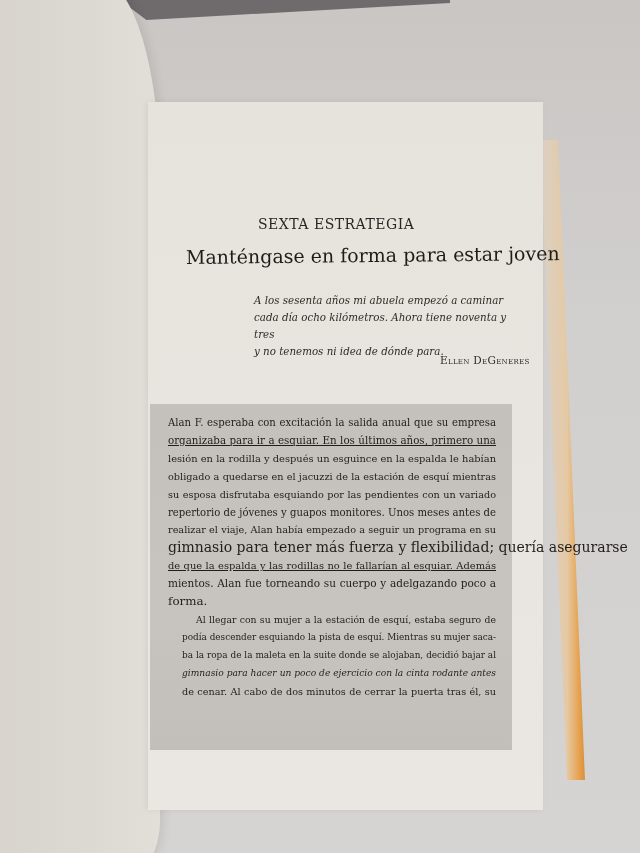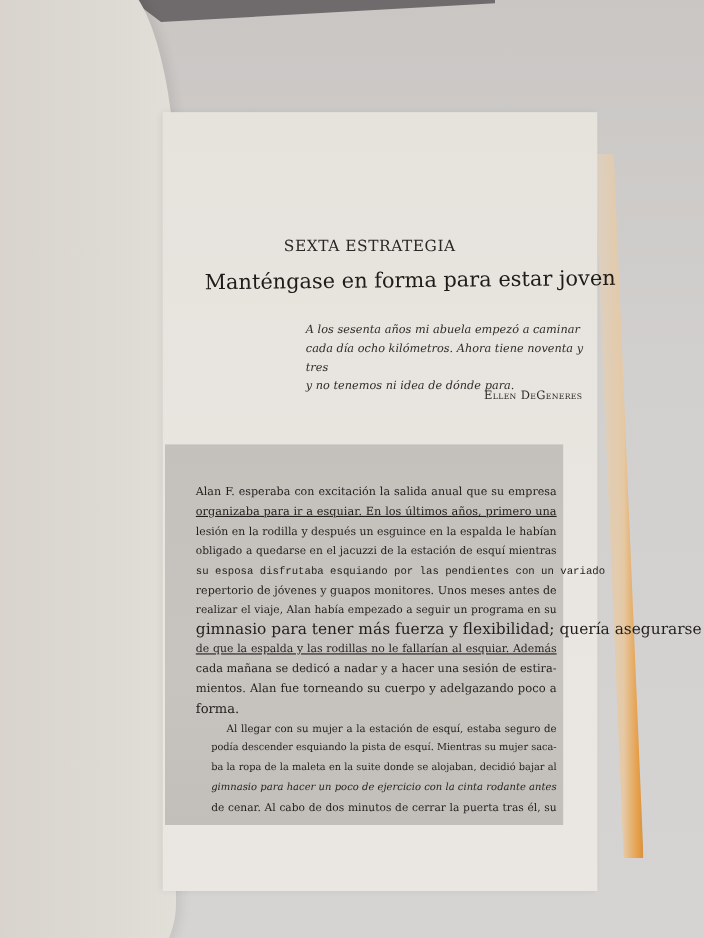--- a/index.html
+++ b/index.html
@@ -33,36 +33,35 @@
     .chapter-label {
       position: absolute; left: 258px; top: 216px;
       font-size: 14px; letter-spacing: 0.5px; color: #2a2624;
       font-variant: small-caps;
     }
     .chapter-title {
       position: absolute; left: 186px; top: 244px;
       font-size: 19px; color: #1f1b19; transform: rotate(-0.6deg);
     }
     .epigraph {
-      position: absolute; left: 278px; top: 292px; width: 260px;
+      position: absolute; left: 254px; top: 292px; width: 260px;
       font-size: 10.3px; line-height: 17px; font-style: italic; color: #2f2a27;
     }
     .epigraph-author {
       position: absolute; left: 440px; top: 354px;
       font-size: 10.5px; font-variant: small-caps; color: #2f2a27; letter-spacing: 0.3px;
     }
     .highlight-box {
       position: absolute; left: 150px; top: 404px; width: 362px; height: 346px;
       background: linear-gradient(180deg, #c4c0bc 0%, #c7c4c0 60%, #c2bfbb 100%);
     }
     .body-text {
-      position: absolute; left: 178px; top: 414px; width: 328px;
+      position: absolute; left: 168px; top: 414px; width: 328px;
       font-size: 11.9px; line-height: 17.9px; color: #211d1b;
       text-align: justify;
-      margin-top: 25px;
     }
     .body-text p { margin: 0; }
     .body-text p.indent { text-indent: 14px; }
     .body-text .line { display: block; white-space: nowrap; text-align-last: justify; text-align: justify; }
     .body-text .line.last { text-align-last: left; }
   </style>
 </head>
 <body>
 
 <div class="dark-top"></div>
@@ -81,26 +80,25 @@
 <div class="epigraph-author">Ellen DeGeneres</div>
 
 <div class="highlight-box"></div>
 
 <div class="body-text">
   <p>
     <span class="line" style="display: block; font-size: 10.1px;">Alan F. esperaba con excitación la salida anual que su empresa</span>
     <span class="line" style="display: block; font-size: 10.3px; text-decoration: underline;">organizaba para ir a esquiar. En los últimos años, primero una</span>
     <span class="line" style="display: block; font-size: 9.9px;">lesión en la rodilla y después un esguince en la espalda le habían</span>
     <span class="line" style="display: block; font-size: 9.7px;">obligado a quedarse en el jacuzzi de la estación de esquí mientras</span>
-    <span class="line" style="display: block; font-size: 9.7px; font-family: Liberation Mono, monospace;">su esposa disfrutaba esquiando por las pendientes con un variado</span>
+    <span class="line" style="display: block; font-size: 9.7px;">su esposa disfrutaba esquiando por las pendientes con un variado</span>
     <span class="line" style="display: block; font-size: 10.1px;">repertorio de jóvenes y guapos monitores. Unos meses antes de</span>
     <span class="line" style="display: block; font-size: 9.7px;">realizar el viaje, Alan había empezado a seguir un programa en su</span>
     <span class="line" style="display: block; font-size: 14px;">gimnasio para tener más fuerza y flexibilidad; quería asegurarse</span>
     <span class="line" style="display: block; font-size: 9.9px; text-decoration: underline;">de que la espalda y las rodillas no le fallarían al esquiar. Además</span>
-    <span class="line" style="display: block; font-size: 10.3px;">cada mañana se dedicó a nadar y a hacer una sesión de estira-</span>
     <span class="line" style="display: block; font-size: 10.5px;">mientos. Alan fue torneando su cuerpo y adelgazando poco a</span>
     <span class="line last" style="display: block;">forma.</span>
   </p>
   <p class="indent">
     <span class="line" style="padding-left: 14px; display: block; font-size: 9.3px;">Al llegar con su mujer a la estación de esquí, estaba seguro de</span>
     <span class="line" style="display: block; font-size: 8.9px;">podía descender esquiando la pista de esquí. Mientras su mujer saca-</span>
     <span class="line" style="display: block; font-size: 8.9px;">ba la ropa de la maleta en la suite donde se alojaban, decidió bajar al</span>
     <span class="line" style="display: block; font-size: 9.1px; font-style: italic;">gimnasio para hacer un poco de ejercicio con la cinta rodante antes</span>
     <span class="line" style="display: block; font-size: 9.7px;">de cenar. Al cabo de dos minutos de cerrar la puerta tras él, su</span>
   </p>

